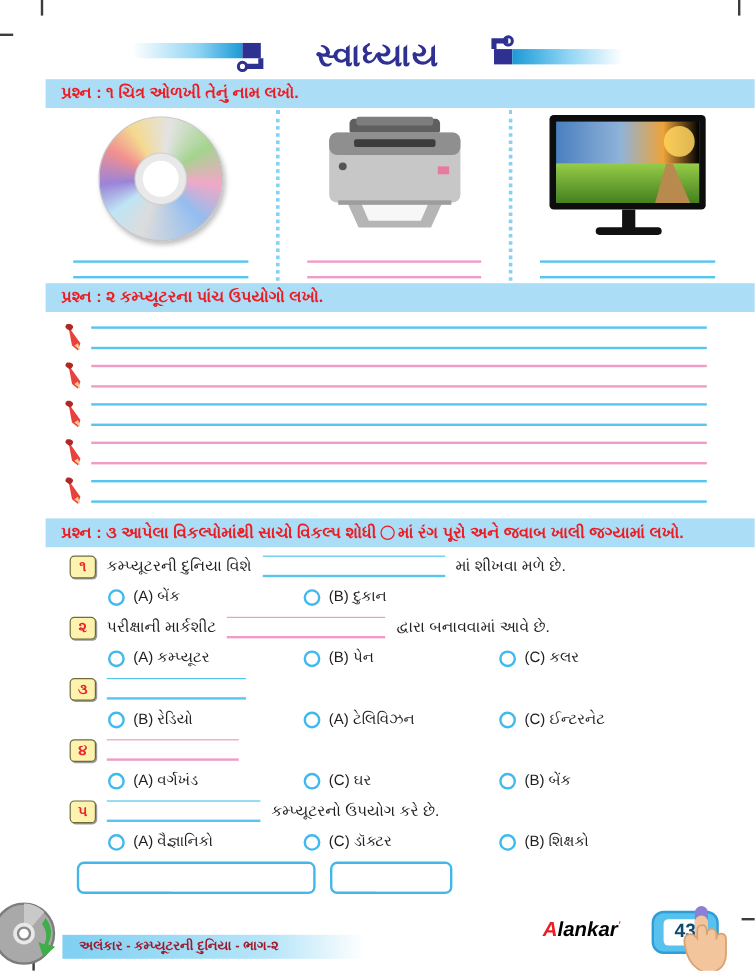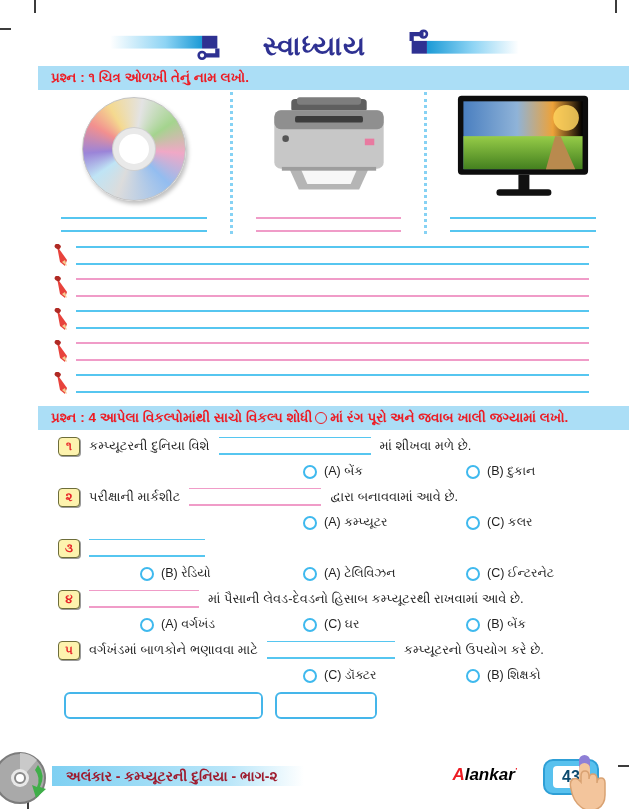--- a/index.html
+++ b/index.html
@@ -56,37 +56,37 @@
   
   .mcq { margin:3px 0 0 58px; }
   .mcq-block { margin-bottom:5px; }
   .stem { display:flex; align-items:center; gap:9px; font-size:13px; color:#1f1f1f; height:26px; }
   .badge { min-width:22px; height:19px; background:#fdf3ae; border:1px solid #6d6d3a; border-radius:4px;
     color:#e8262a; font-weight:bold; font-size:12px; display:flex; align-items:center; justify-content:center;
     box-shadow:1px 1px 0 #9a9a9a; }
   .blank { display:inline-block; height:18px; }
   .blank.blue { border-top:1.5px solid #56c6f0; border-bottom:2px solid #56c6f0; }
   .blank.pink { border-top:1.5px solid #f09cc8; border-bottom:2px solid #f09cc8; }
-  .options { display:flex; margin:5px 0 2px 32px;justify-content:flex-end; }
+  .options { display:flex; margin:5px 0 2px 32px; }
   .option { width:163px; display:flex; align-items:center; gap:7px; font-size:12.5px; color:#1f1f1f; }
   .radio { width:14px; height:14px; border:2px solid #3fb9ee; border-radius:50%; background:#fff; flex:0 0 auto; }
 
   
   .sign-row { display:flex; gap:12px; margin:9px 0 0 64px; }
   .sign-box { display:flex; border:2px solid #45b6ea; border-radius:6px; overflow:hidden; height:27px; background:#fff; }
   .sign-label { background:#a8dcf5; padding:5px 8px 0 8px; font-size:11px; color:#222; white-space:nowrap;margin-top:36px; }
   .sign-input { background:#fff; }
   .w1 .sign-input{width:118px;} .w2 .sign-input{width:96px;} .w3 .sign-input{width:62px;}
 
   
   .bottom { position:absolute; left:0; bottom:0; width:629px; height:56px; }
   .cd-small { position:absolute; left:-6px; bottom:4px; }
-  .banner { position:absolute; left:52px; bottom:23px; width:252px; height:20px;
+  .banner { position:absolute; left:52px; bottom:10px; width:252px; height:20px;
     background:linear-gradient(to right,#7fd0f2 0%,#b9e6f9 70%,rgba(255,255,255,0) 100%);
-    color:#9e1b2e; font-weight:bold; font-size:14px; line-height:20px; padding-left:14px; }
+    color:#9e1b2e; font-weight:bold; font-size:11px; line-height:20px; padding-left:14px; }
   .logo { position:absolute; right:112px; bottom:24px; font-weight:bold; font-size:17px; color:#000;
     font-style:italic; letter-spacing:0; }
   .logo .logo-a { color:#ed1c24; }
   .logo .tm { font-size:8px; vertical-align:super; color:#ed1c24; }
   .page-btn { position:absolute; right:30px; bottom:14px; width:56px; height:36px; background:#58c1ee;
     border:2px solid #2e9fd6; border-radius:10px; display:flex; align-items:center; justify-content:center; }
   .page-num { background:#fff; border-radius:4px; padding:2px 9px; color:#0c4a6e; font-weight:bold; font-size:16px; }
   .hand { position:absolute; right:18px; bottom:-6px; }
 </style>
 </head>
@@ -181,20 +181,21 @@
           <path d="M100 82 l10 -36 l6 0 l16 36 z" fill="#b98a4e"></path>
           <rect x="70" y="88" width="12" height="18" fill="#111"></rect>
           <rect x="46" y="104" width="60" height="7" rx="3.5" fill="#111"></rect>
         </svg>
       </div>
       <div class="ans-line blue"></div>
       <div class="ans-line blue"></div>
     </div>
   </div>
 
+  <div class="qbar">પ્રશ્ન : ૨ કમ્પ્યૂટરના પાંચ ઉપયોગો લખો.</div>
 
   <div class="wlines">
     <div class="wpair blue">
       <svg class="pencil" viewBox="0 0 20 26">
           <path d="M4 2 l10 14 l-2 6 l-5 -4 z" fill="#e8423c"></path>
           <path d="M12 16 l2 6 l-5 -4 z" fill="#f6c88f"></path>
           <rect x="2" y="0" width="6" height="5" rx="2" fill="#b02a24" transform="rotate(35 5 2)"></rect>
         </svg>
       <div class="top"></div>
         <div class="bot"></div>
@@ -230,21 +231,21 @@
       <svg class="pencil" viewBox="0 0 20 26">
           <path d="M4 2 l10 14 l-2 6 l-5 -4 z" fill="#e8423c"></path>
           <path d="M12 16 l2 6 l-5 -4 z" fill="#f6c88f"></path>
           <rect x="2" y="0" width="6" height="5" rx="2" fill="#b02a24" transform="rotate(35 5 2)"></rect>
         </svg>
       <div class="top"></div>
         <div class="bot"></div>
     </div>
   </div>
 
-  <div class="qbar"><span>પ્રશ્ન : 4 આપેલા વિકલ્પોમાંથી સાચો વિકલ્પ શોધી</span><span class="circle-glyph"></span><span>માં રંગ પૂરો અને જવાબ ખાલી જગ્યામાં લખો.</span></div>
+  <div class="qbar"><span>પ્રશ્ન : ૩ આપેલા વિકલ્પોમાંથી સાચો વિકલ્પ શોધી</span><span class="circle-glyph"></span><span>માં રંગ પૂરો અને જવાબ ખાલી જગ્યામાં લખો.</span></div>
 
   <div class="mcq">
 
     <div class="mcq-block">
       <div class="stem">
         <span class="badge">૧</span>
         <span>કમ્પ્યૂટરની દુનિયા વિશે</span>
         <span class="blank blue" style="width:152px"></span>
         <span>માં શીખવા મળે છે.</span>
       </div>
@@ -267,20 +268,24 @@
         <span class="blank pink" style="width:132px"></span>
         <span>દ્વારા બનાવવામાં આવે છે.</span>
       </div>
       <div class="options">
         <div class="option">
             <span class="radio"></span>
             <span>(A) કમ્પ્યૂટર</span>
           </div>
         <div class="option">
             <span class="radio"></span>
+            <span>(B) પેન</span>
+          </div>
+        <div class="option">
+            <span class="radio"></span>
             <span>(C) કલર</span>
           </div>
       </div>
     </div>
 
     <div class="mcq-block">
       <div class="stem">
         <span class="badge">૩</span>
         <span class="blank blue" style="width:116px"></span>
       </div>
@@ -297,46 +302,48 @@
             <span class="radio"></span>
             <span>(C) ઈન્ટરનેટ</span>
           </div>
       </div>
     </div>
 
     <div class="mcq-block">
       <div class="stem">
         <span class="badge">૪</span>
         <span class="blank pink" style="width:110px"></span>
-        <span>માં પૈસાની લેવડ-દેવડનો હિસાબ કમ્પ્યૂટરથી રાખવામાં આવે છે.</span>
       </div>
       <div class="options">
         <div class="option">
             <span class="radio"></span>
             <span>(A) વર્ગખંડ</span>
           </div>
         <div class="option">
             <span class="radio"></span>
             <span>(C) ઘર</span>
           </div>
         <div class="option">
             <span class="radio"></span>
             <span>(B) બેંક</span>
           </div>
       </div>
     </div>
 
     <div class="mcq-block">
       <div class="stem">
         <span class="badge">૫</span>
-        <span>વર્ગખંડમાં બાળકોને ભણાવવા માટે</span>
         <span class="blank blue" style="width:128px"></span>
         <span>કમ્પ્યૂટરનો ઉપયોગ કરે છે.</span>
       </div>
       <div class="options">
+        <div class="option">
+            <span class="radio"></span>
+            <span>(A) વૈજ્ઞાનિકો</span>
+          </div>
         <div class="option">
             <span class="radio"></span>
             <span>(C) ડૉક્ટર</span>
           </div>
         <div class="option">
             <span class="radio"></span>
             <span>(B) શિક્ષકો</span>
           </div>
       </div>
     </div>

